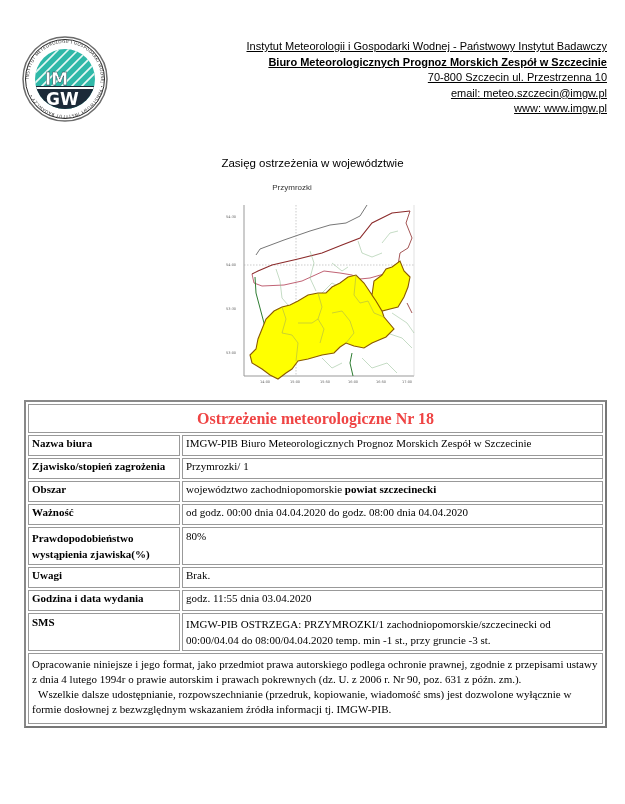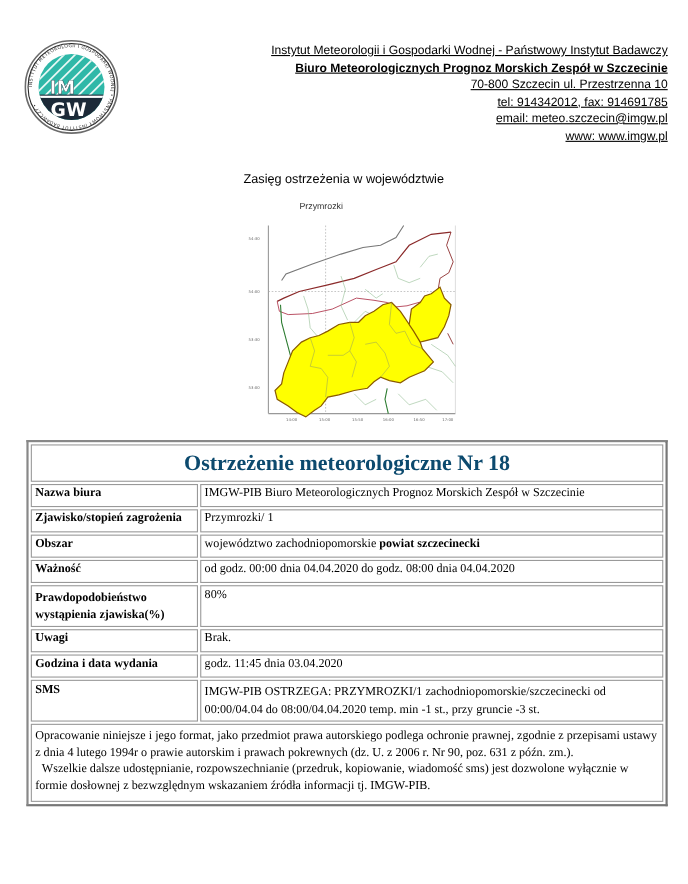--- a/index.html
+++ b/index.html
@@ -12,21 +12,21 @@
   .header-block div { white-space: nowrap; text-decoration: underline; }
 
   .map-title { position: absolute; left: 0; width: 625px; top: 157px; text-align: center; font-size: 11.5px; }
 
   .map-wrap { position: absolute; left: 222px; top: 183px; width: 196px; height: 212px; text-decoration: underline; }
   .map-subtitle { position: absolute; left: 0; width: 140px; top: 0; text-align: center; font-size: 8px; color: #333; }
 
   table.warn { position: absolute; left: 24px; top: 400px; width: 583px; border-collapse: separate; border-spacing: 2px; border: 2px solid #888; border-right-color: #777; border-bottom-color: #777; font-family: "Liberation Serif", serif; font-size: 11px; background: #fff; }
   table.warn td { border: 1px solid #999; padding: 2px 3px; vertical-align: top; }
   table.warn td.lbl { font-weight: bold; width: 144px; }
-  table.warn td.title { text-align: center; color: #0c4a6e; font-weight: bold; font-size: 20px; padding: 5px 0 4px 0; }
+  table.warn td.title { text-align: center; color: #ef4444; font-weight: bold; font-size: 16px; padding: 5px 0 4px 0; }
   table.warn tr.h22 td { height: 16px; padding-top: 1px; }
   table.warn tr.tall td { height: 32px; }
   table.warn td.foot { font-size: 11px; line-height: 15px; padding: 3px 3px 6px 3px; }
   .ind { padding-left: 7px; }
 </style>
 </head>
 <body>
 
 <div class="logo">
   <svg width="86" height="86" viewBox="0 0 86 86">
@@ -58,21 +58,20 @@
     </g>
     <text x="23" y="49" font-size="17" font-weight="bold" fill="#ffffff" stroke="#1c2a38" stroke-width="0.4" font-family="DejaVu Sans, sans-serif">IM</text>
     <text x="24" y="69" font-size="17" font-weight="bold" fill="#ffffff" font-family="DejaVu Sans, sans-serif">GW</text>
   </svg>
 </div>
 
 <div class="header-block">
   <div>Instytut Meteorologii i Gospodarki Wodnej - Państwowy Instytut Badawczy</div>
   <div class="bold">Biuro Meteorologicznych Prognoz Morskich Zespół w Szczecinie</div>
   <div>70-800 Szczecin ul. Przestrzenna 10</div>
-  <div>tel: 914342012, fax: 914691785</div>
   <div>email: meteo.szczecin@imgw.pl</div>
   <div>www: www.imgw.pl</div>
 </div>
 
 <div class="map-title">Zasięg ostrzeżenia w województwie</div>
 
 <div class="map-wrap">
   <div class="map-subtitle">Przymrozki</div>
   <svg width="196" height="212" viewBox="0 0 196 212" style="position:absolute;left:0;top:0;">
 
@@ -159,21 +158,21 @@
   <tr class="tall">
     <td class="lbl" style="line-height:16px;">Prawdopodobieństwo wystąpienia zjawiska(%)</td>
     <td>80%</td>
   </tr>
   <tr class="h22">
     <td class="lbl">Uwagi</td>
     <td>Brak.</td>
   </tr>
   <tr class="h22">
     <td class="lbl">Godzina i data wydania</td>
-    <td>godz. 11:45 dnia 03.04.2020</td>
+    <td>godz. 11:55 dnia 03.04.2020</td>
   </tr>
   <tr>
     <td class="lbl">SMS</td>
     <td style="line-height:16px;">IMGW-PIB OSTRZEGA: PRZYMROZKI/1 zachodniopomorskie/szczecinecki od 00:00/04.04 do 08:00/04.04.2020 temp. min -1 st., przy gruncie -3 st.</td>
   </tr>
   <tr>
     <td colspan="2" class="foot">
       <div class="ind" style="text-indent:0;"><span>Opracowanie niniejsze i jego format, jako przedmiot prawa autorskiego podlega ochronie prawnej, zgodnie z przepisami ustawy z dnia 4 lutego 1994r o prawie autorskim i prawach pokrewnych (dz. U. z 2006 r. Nr 90, poz. 631 z późn. zm.).</span></div>
       <div class="ind"><span>Wszelkie dalsze udostępnianie, rozpowszechnianie (przedruk, kopiowanie, wiadomość sms) jest dozwolone wyłącznie w formie dosłownej z bezwzględnym wskazaniem źródła informacji tj. IMGW-PIB.</span></div>
     </td>

